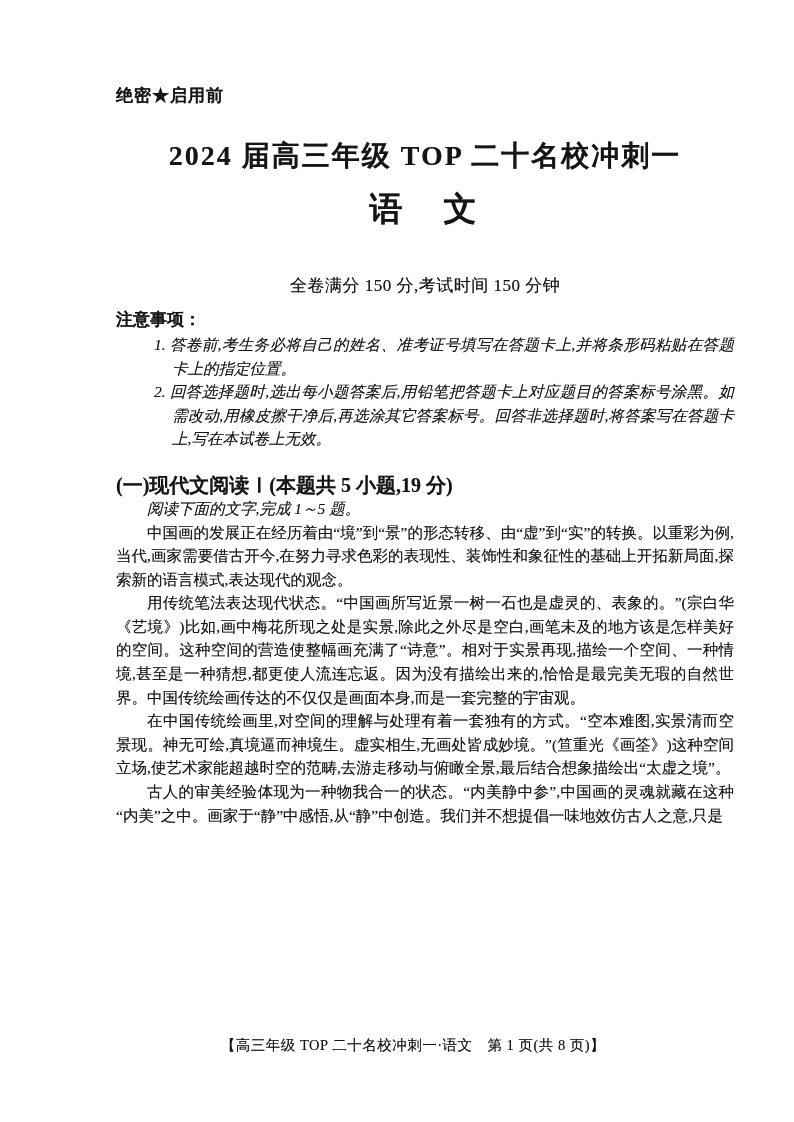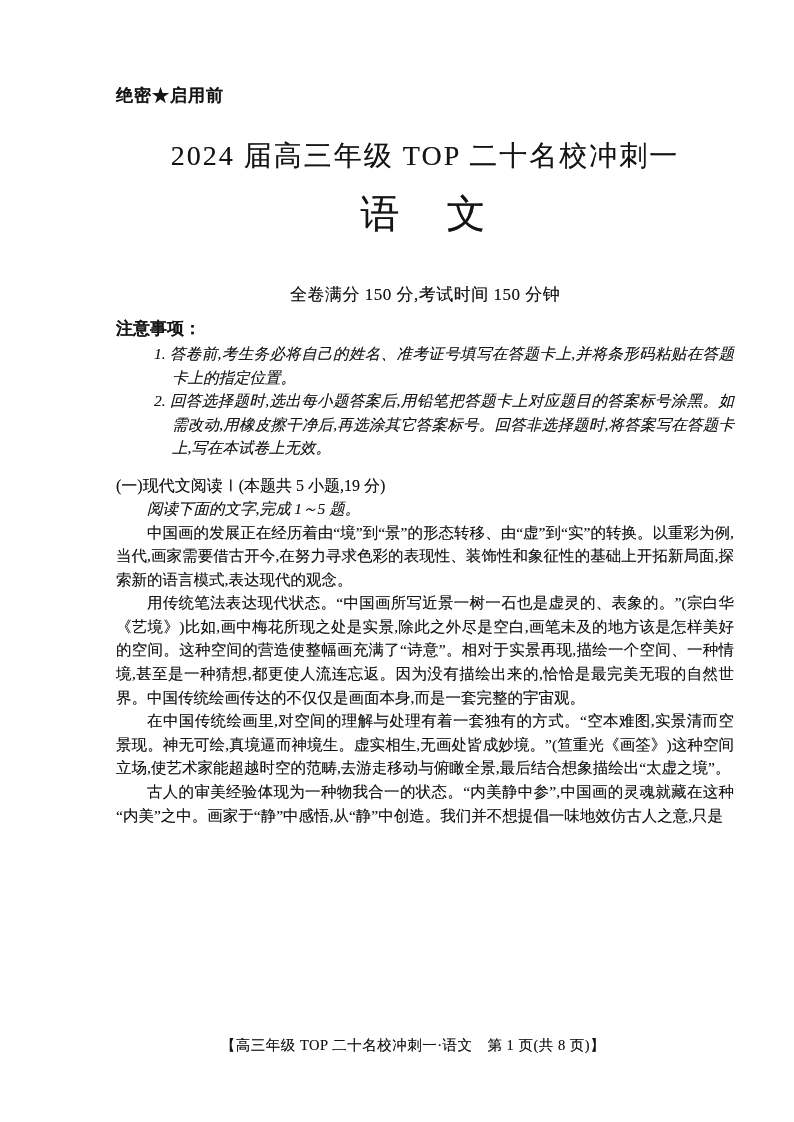--- a/index.html
+++ b/index.html
@@ -26,31 +26,31 @@
     font-family: "Liberation Sans", sans-serif;
     font-weight: bold;
     font-size: 17px;
     letter-spacing: 1px;
     text-shadow: 0 0 0.4px rgba(0,0,0,0.55);
   }
   .exam-title {
     margin: 30px 0 0 0;
     text-align: center;
     font-family: "Liberation Serif", serif;
-    font-weight: normal;
+    font-weight: bold;
     font-size: 28px;
     letter-spacing: 2px;
     text-shadow: 0 0 0.4px rgba(0,0,0,0.5);
   }
   .subject-title {
     margin: 12px 0 0 0;
     text-align: center;
     font-family: "Liberation Sans", sans-serif;
-    font-weight: normal;
-    font-size: 39px;
+    font-weight: bold;
+    font-size: 33px;
     letter-spacing: 4px;
     text-shadow: 0 0 0.5px rgba(0,0,0,0.6);
   }
   .exam-meta {
     margin-top: 42px;
     text-align: center;
     font-size: 17px;
     letter-spacing: 0.5px;
     text-shadow: 0 0 0.3px rgba(0,0,0,0.5);
   }
@@ -75,23 +75,23 @@
     text-shadow: 0 0 0.3px rgba(0,0,0,0.45);
   }
   .part-heading {
     margin-top: 13px;
     font-family: "Liberation Sans", sans-serif;
     font-weight: bold;
     font-size: 16.5px;
     text-shadow: 0 0 0.4px rgba(0,0,0,0.55);
   }
   .sub-heading {
-    margin-top: 14px;
-    font-weight: normal;
-    font-size: 16px;
+    margin-top: 23px;
+    font-weight: bold;
+    font-size: 20px;
     line-height: 23.5px;
     text-shadow: 0 0 0.3px rgba(0,0,0,0.5);
   }
   .instruction {
     margin: 0;
     text-indent: 2em;
     font-size: 15.5px;
     line-height: 23.5px;
     font-style: italic;
     text-shadow: 0 0 0.3px rgba(0,0,0,0.45);

